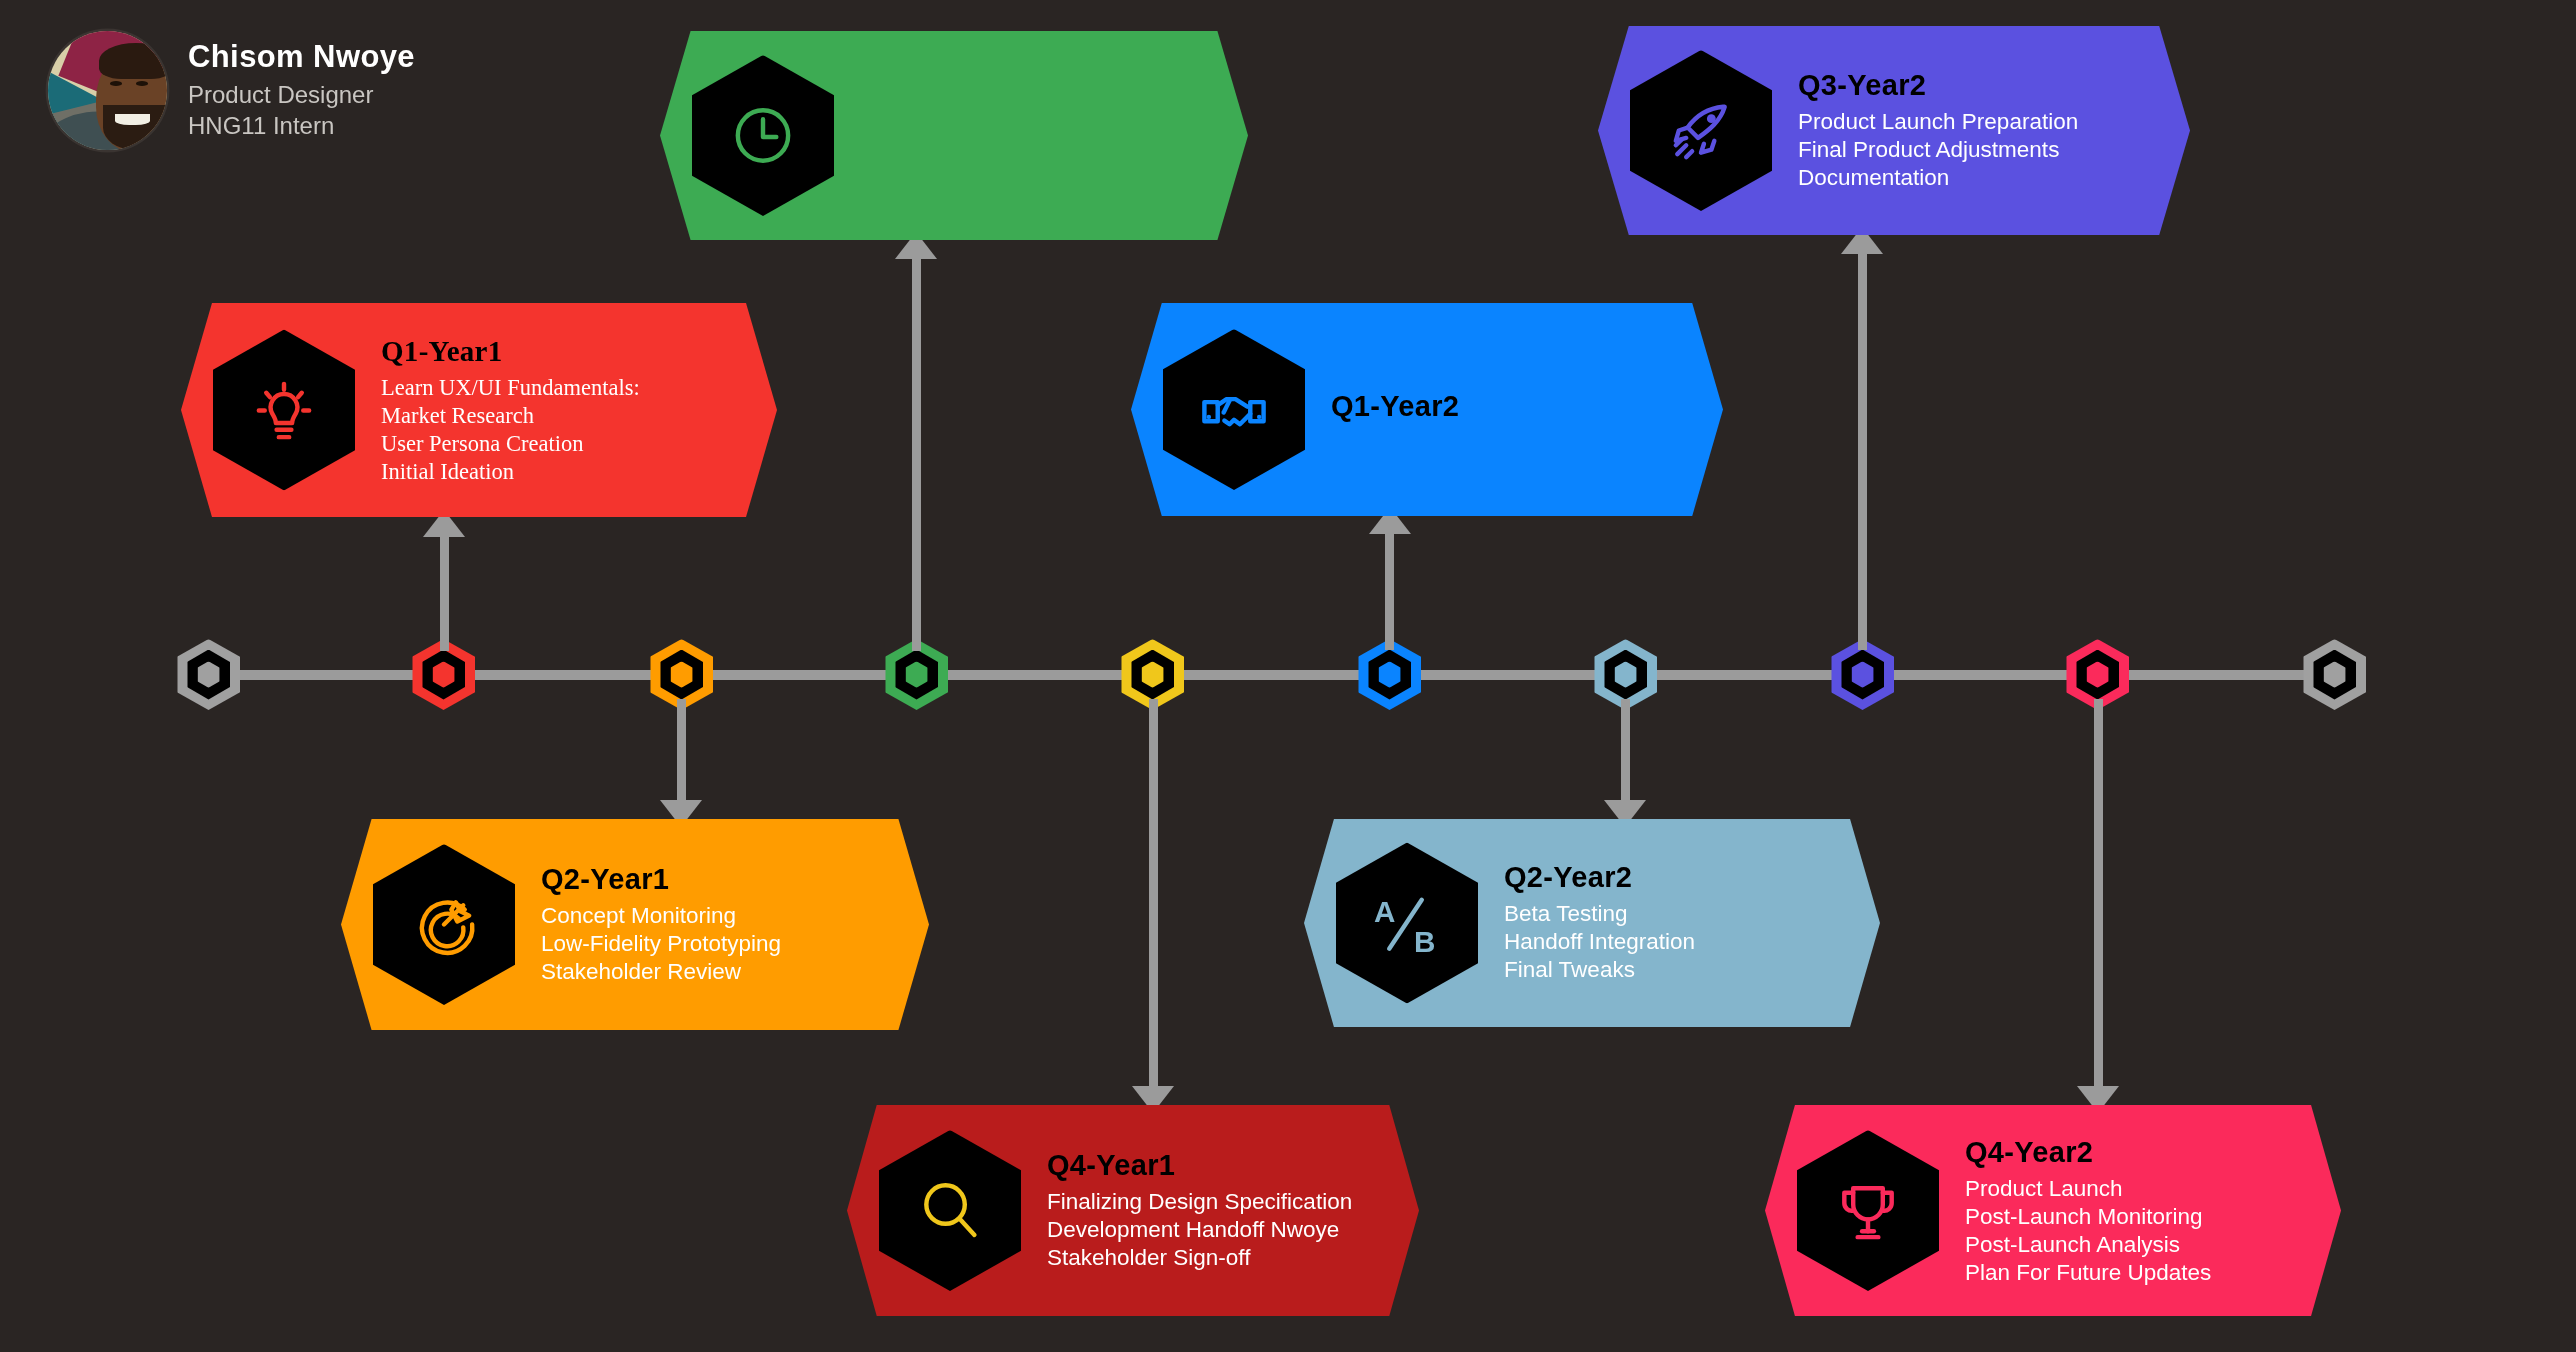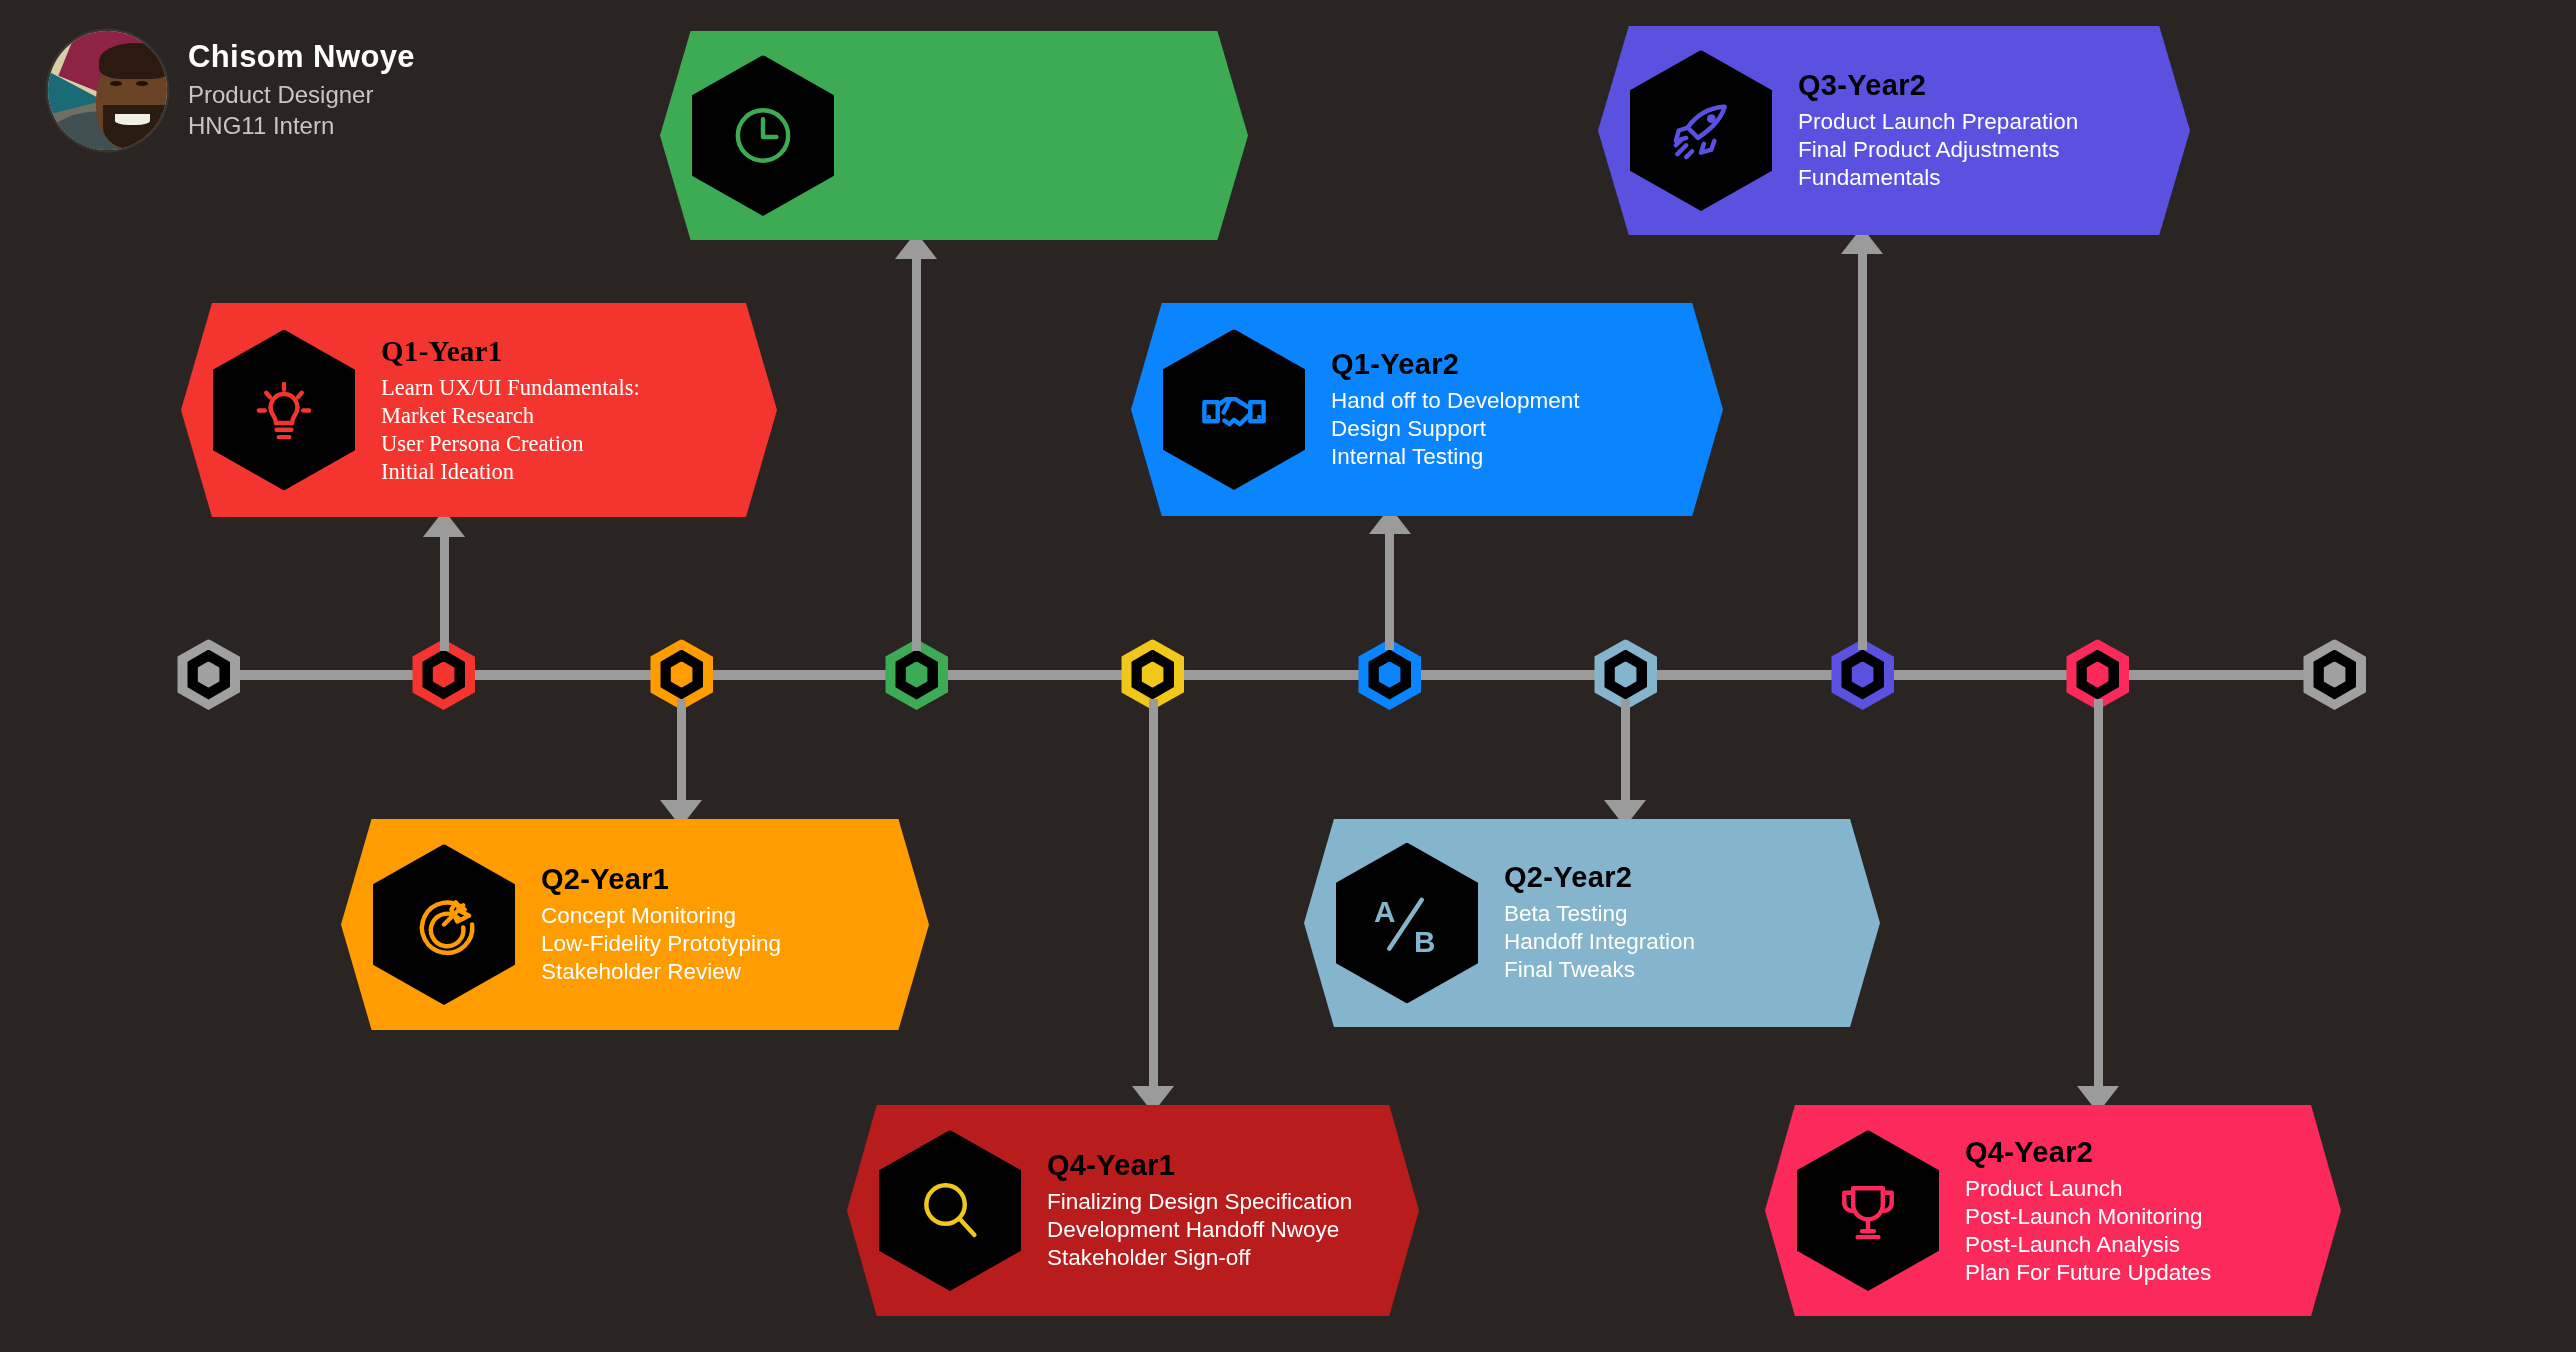--- a/index.html
+++ b/index.html
@@ -244,25 +244,20 @@
             <path d="M72 40h18v26H72z" stroke="#0a84ff" fill="none" stroke-width="6" stroke-linecap="round" stroke-linejoin="round"></path>
             <path d="M28 44l12-8h12l16 10" stroke="#0a84ff" fill="none" stroke-width="6" stroke-linecap="round" stroke-linejoin="round"></path>
             <path d="M72 56L58 70l-8-6-6 6-7-5" stroke="#0a84ff" fill="none" stroke-width="6" stroke-linecap="round" stroke-linejoin="round"></path>
             <path d="M44 38l-8 16" stroke="#0a84ff" fill="none" stroke-width="6" stroke-linecap="round" stroke-linejoin="round"></path>
             <circle cx="16" cy="60" r="3" fill="#0a84ff"></circle>
             <circle cx="84" cy="60" r="3" fill="#0a84ff"></circle>
           </svg>
         </div>
         <div class="body">
           <div class="ctitle">Q1-Year2</div>
-          <div class="clines">
-            <div>Hand off to Development</div>
-            <div>Design Support</div>
-            <div>Internal Testing</div>
-          </div>
         </div>
       </div>
       <div class="card" style="left: 1304px; top: 819px; width: 576px; height: 208px; background: rgb(132, 181, 204);">
         <div class="iconhex">
           <svg viewBox="0 0 100 100">
             <text x="20" y="48" font-family="Liberation Sans, sans-serif" font-size="40" font-weight="bold" fill="#84b5cc" text-anchor="middle">A</text>
             <text x="74" y="88" font-family="Liberation Sans, sans-serif" font-size="40" font-weight="bold" fill="#84b5cc" text-anchor="middle">B</text>
             <path d="M70 18L26 84" stroke="#84b5cc" fill="none" stroke-width="6" stroke-linecap="round" stroke-linejoin="round"></path>
           </svg>
         </div>
@@ -283,21 +278,21 @@
             <path d="M54 68l-4 12 14-4 4-12" stroke="#5b51e0" fill="none" stroke-width="6" stroke-linecap="round" stroke-linejoin="round"></path>
             <circle cx="64" cy="34" r="6" fill="#5b51e0"></circle>
             <path d="M30 70l-12 12M24 62l-8 8M38 78l-8 8" stroke="#5b51e0" fill="none" stroke-width="6" stroke-linecap="round" stroke-linejoin="round"></path>
           </svg>
         </div>
         <div class="body">
           <div class="ctitle">Q3-Year2</div>
           <div class="clines">
             <div>Product Launch Preparation</div>
             <div>Final Product Adjustments</div>
-            <div>Fundamentals</div>
+            <div>Documentation</div>
           </div>
         </div>
       </div>
       <div class="card" style="left: 1765px; top: 1105px; width: 576px; height: 211px; background: rgb(251, 42, 91);">
         <div class="iconhex">
           <svg viewBox="0 0 100 100">
             <path d="M30 20h40v22a20 20 0 0 1-40 0z" stroke="#fb2a5b" fill="none" stroke-width="6" stroke-linecap="round" stroke-linejoin="round"></path>
             <path d="M30 26H18v14a10 10 0 0 0 12 10" stroke="#fb2a5b" fill="none" stroke-width="6" stroke-linecap="round" stroke-linejoin="round"></path>
             <path d="M70 26h12v14a10 10 0 0 1-12 10" stroke="#fb2a5b" fill="none" stroke-width="6" stroke-linecap="round" stroke-linejoin="round"></path>
             <path d="M50 62v16M36 86h28" stroke="#fb2a5b" fill="none" stroke-width="6" stroke-linecap="round" stroke-linejoin="round"></path>

